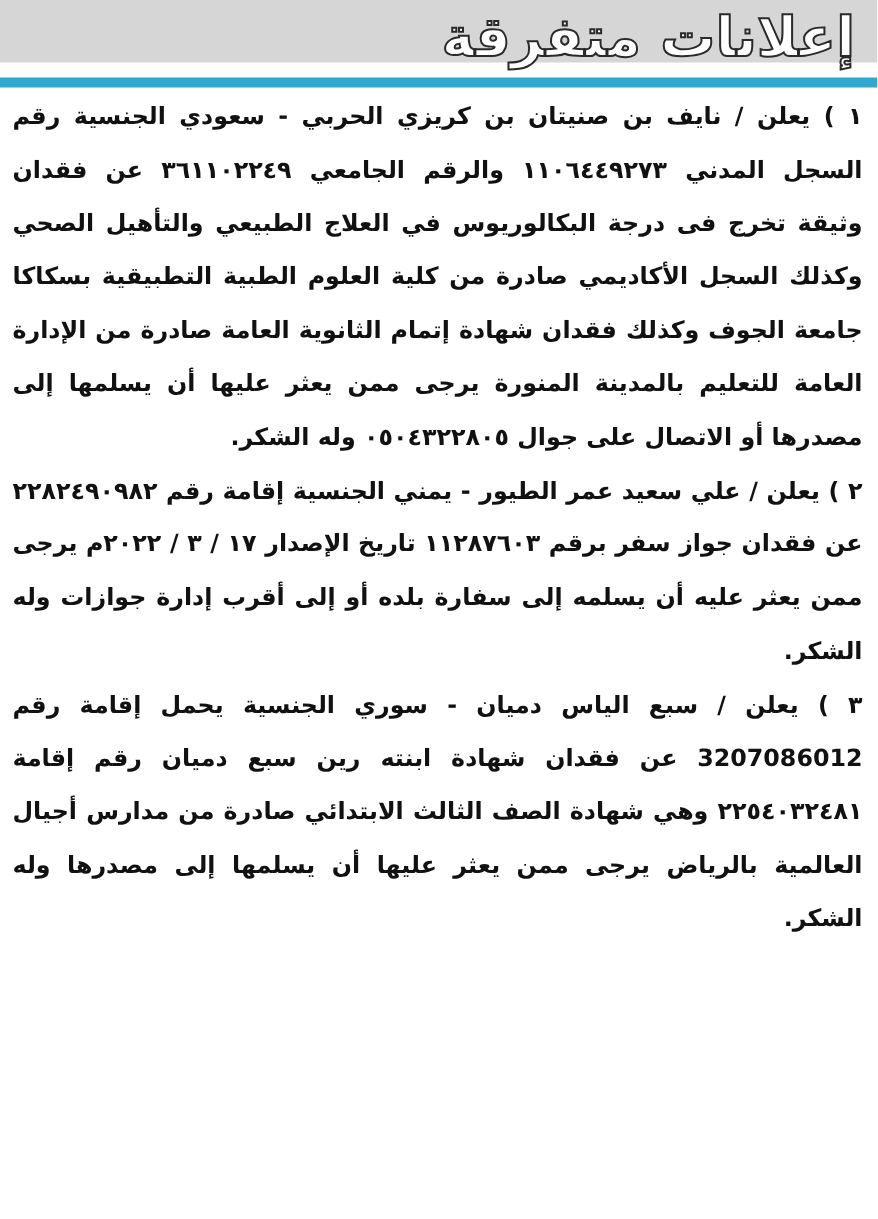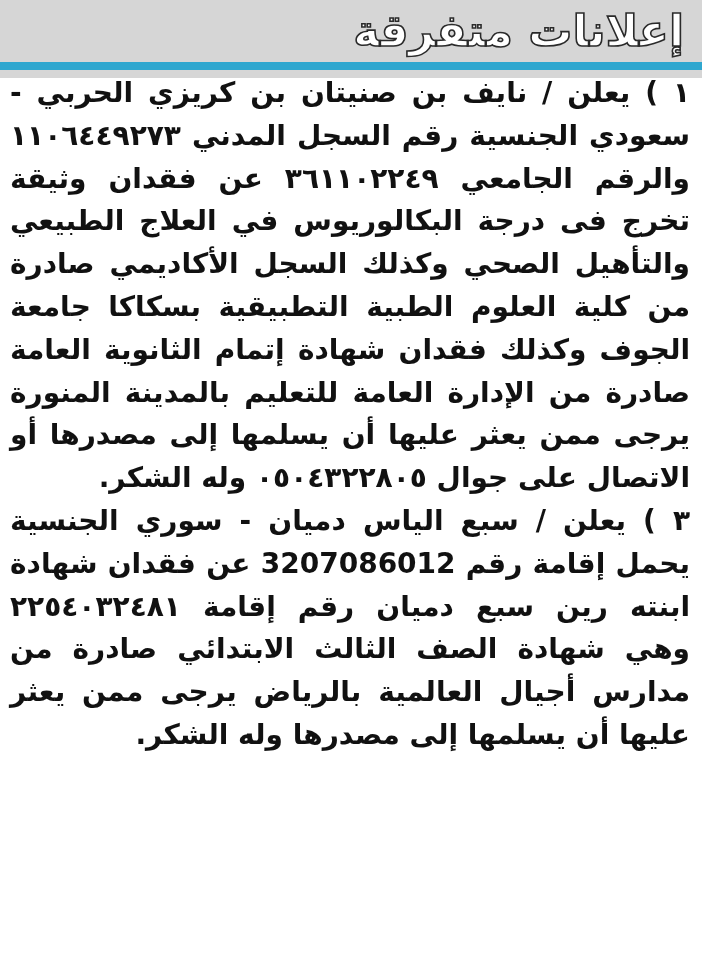--- a/index.html
+++ b/index.html
@@ -1,50 +1,54 @@
 <!DOCTYPE html>
 <html><head>
 <meta charset="utf-8">
 <style>
   html, body { margin: 0; padding: 0; background: #ffffff; }
   body { width: 702px; height: 975px; overflow: hidden; position: relative; }
   .header {
-    position: absolute; left: 0; top: 0; width: 702px; height: 78px;
+    position: absolute; left: 0; top: 0; width: 702px; height: 50px;
     background: #d6d6d6;
   }
   .header-title {
     position: absolute; right: 18px; top: 2px;
     font-family: "DejaVu Sans", sans-serif; font-size: 44px; font-weight: bold;
     color: #ffffff; direction: rtl;
     -webkit-text-stroke: 1.6px #2a2a2a;
     letter-spacing: 1px; line-height: 58px;
   }
   .accent-bar {
     position: absolute; left: 0; top: 62px; width: 702px; height: 8px;
     background: #2fa7cf;
   }
   .content {
     position: absolute; left: 10px; right: 12px; top: 72px;
     direction: rtl; text-align: justify; text-align-last: right;
     font-family: "DejaVu Sans", sans-serif; font-weight: bold;
-    font-size: 28px; line-height: 42.8px; color: #111111;
+    font-size: 19px; line-height: 42.8px; color: #111111;
   }
   .ad { margin: 0; padding: 0; }
   .ad-num { }
 </style>
 </head>
 <body>
 
 <div class="header">
   <div class="header-title">إعلانات متفرقة</div>
 </div>
 <div class="accent-bar"></div>
 
 <div class="content">
   <p class="ad">
     <span class="ad-num">١ )</span>
     <span>يعلن / نايف بن صنيتان بن كريزي الحربي - سعودي الجنسية رقم السجل المدني ١١٠٦٤٤٩٢٧٣ والرقم الجامعي ٣٦١١٠٢٢٤٩ عن فقدان وثيقة تخرج فى درجة البكالوريوس في العلاج الطبيعي والتأهيل الصحي وكذلك السجل الأكاديمي صادرة من كلية العلوم الطبية التطبيقية بسكاكا جامعة الجوف وكذلك فقدان شهادة إتمام الثانوية العامة صادرة من الإدارة العامة للتعليم بالمدينة المنورة يرجى ممن يعثر عليها أن يسلمها إلى مصدرها أو الاتصال على جوال ٠٥٠٤٣٢٢٨٠٥ وله الشكر.</span>
   </p>
   <p class="ad">
+    <span class="ad-num">٢ )</span>
+    <span>يعلن / علي سعيد عمر الطيور - يمني الجنسية إقامة رقم ٢٢٨٢٤٩٠٩٨٢ عن فقدان جواز سفر برقم ١١٢٨٧٦٠٣ تاريخ الإصدار ١٧ / ٣ / ٢٠٢٢م يرجى ممن يعثر عليه أن يسلمه إلى سفارة بلده أو إلى أقرب إدارة جوازات وله الشكر.</span>
+  </p>
+  <p class="ad">
     <span class="ad-num">٣ )</span>
     <span>يعلن / سبع الياس دميان - سوري الجنسية يحمل إقامة رقم 3207086012 عن فقدان شهادة ابنته رين سبع دميان رقم إقامة ٢٢٥٤٠٣٢٤٨١ وهي شهادة الصف الثالث الابتدائي صادرة من مدارس أجيال العالمية بالرياض يرجى ممن يعثر عليها أن يسلمها إلى مصدرها وله الشكر.</span>
   </p>
 </div>
 
 </body></html>

